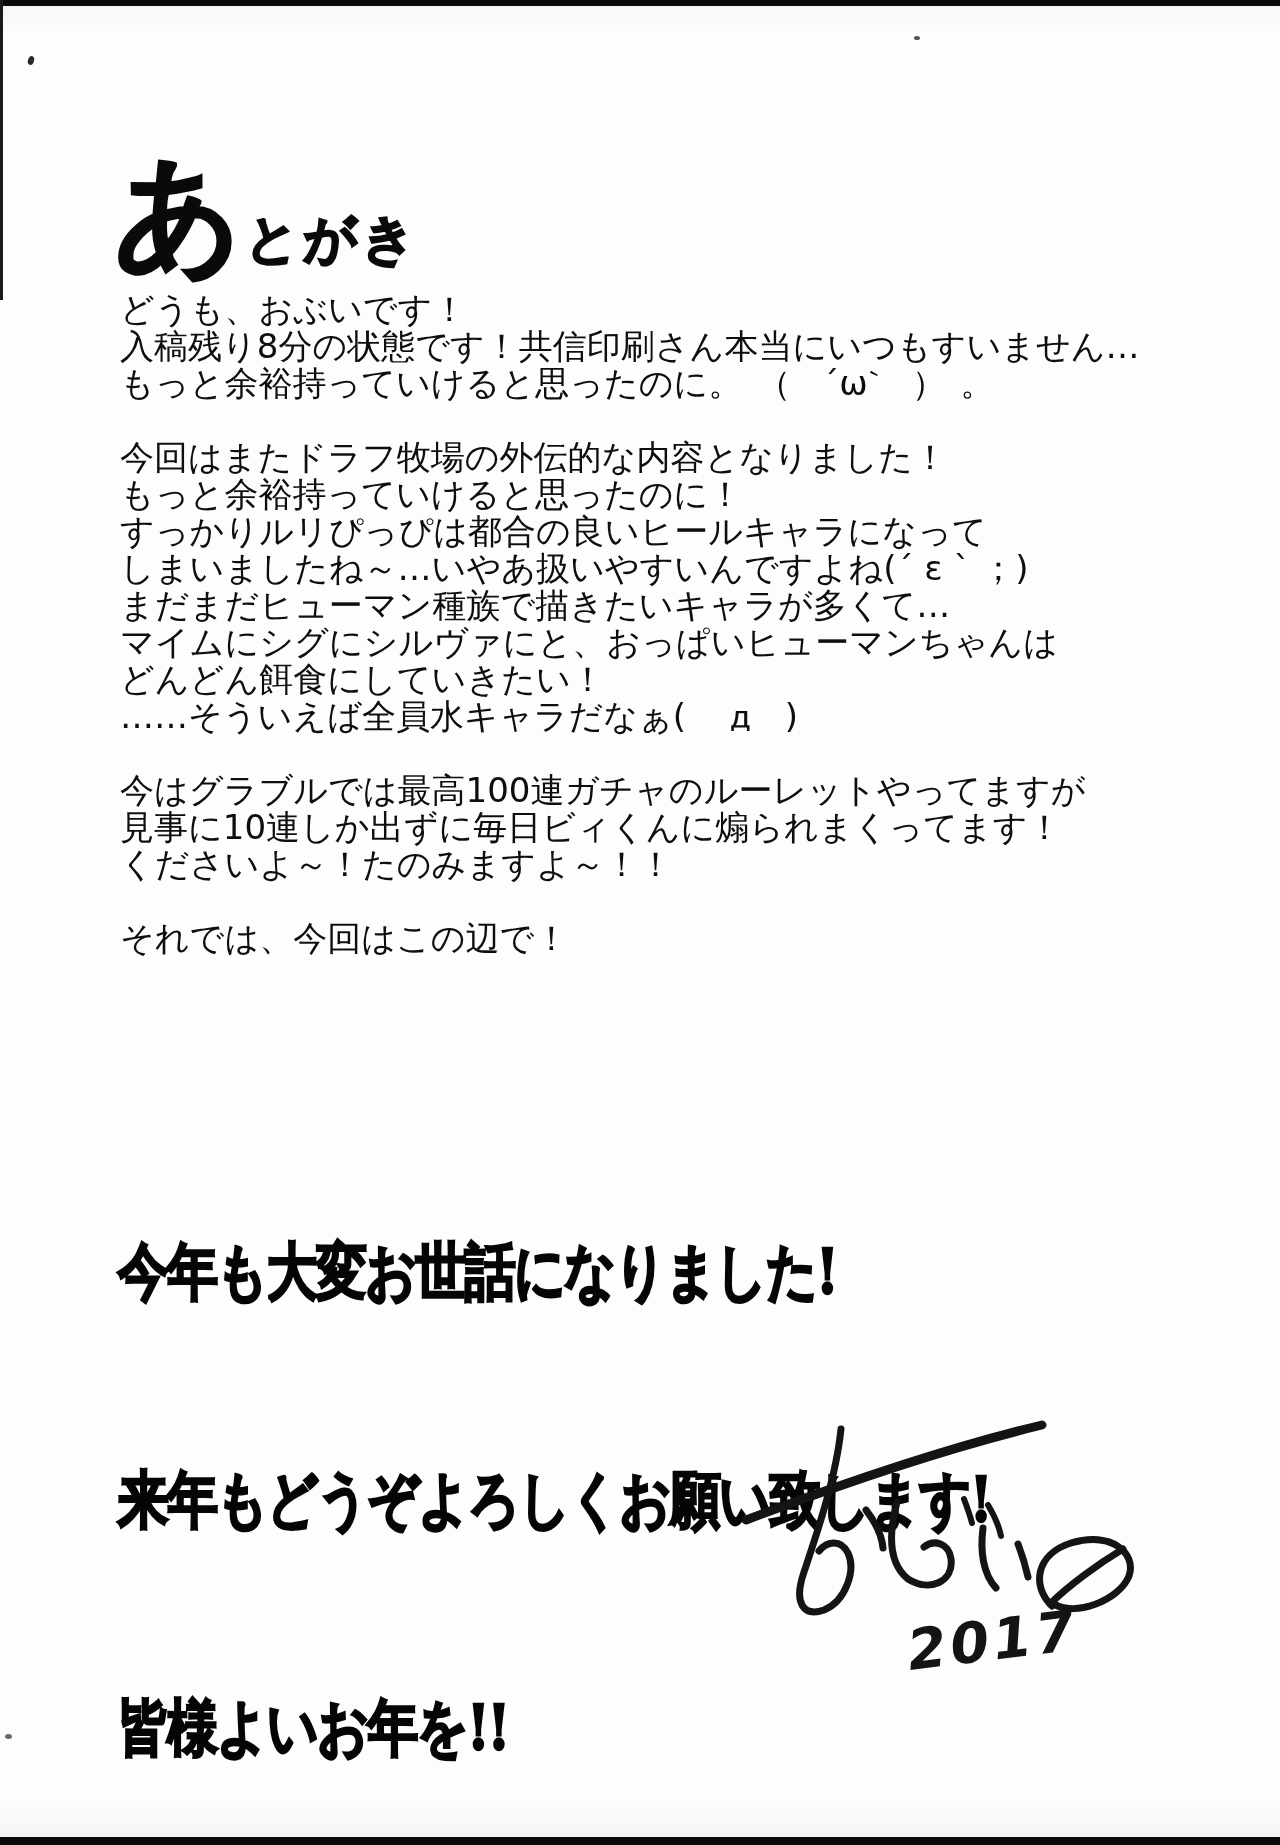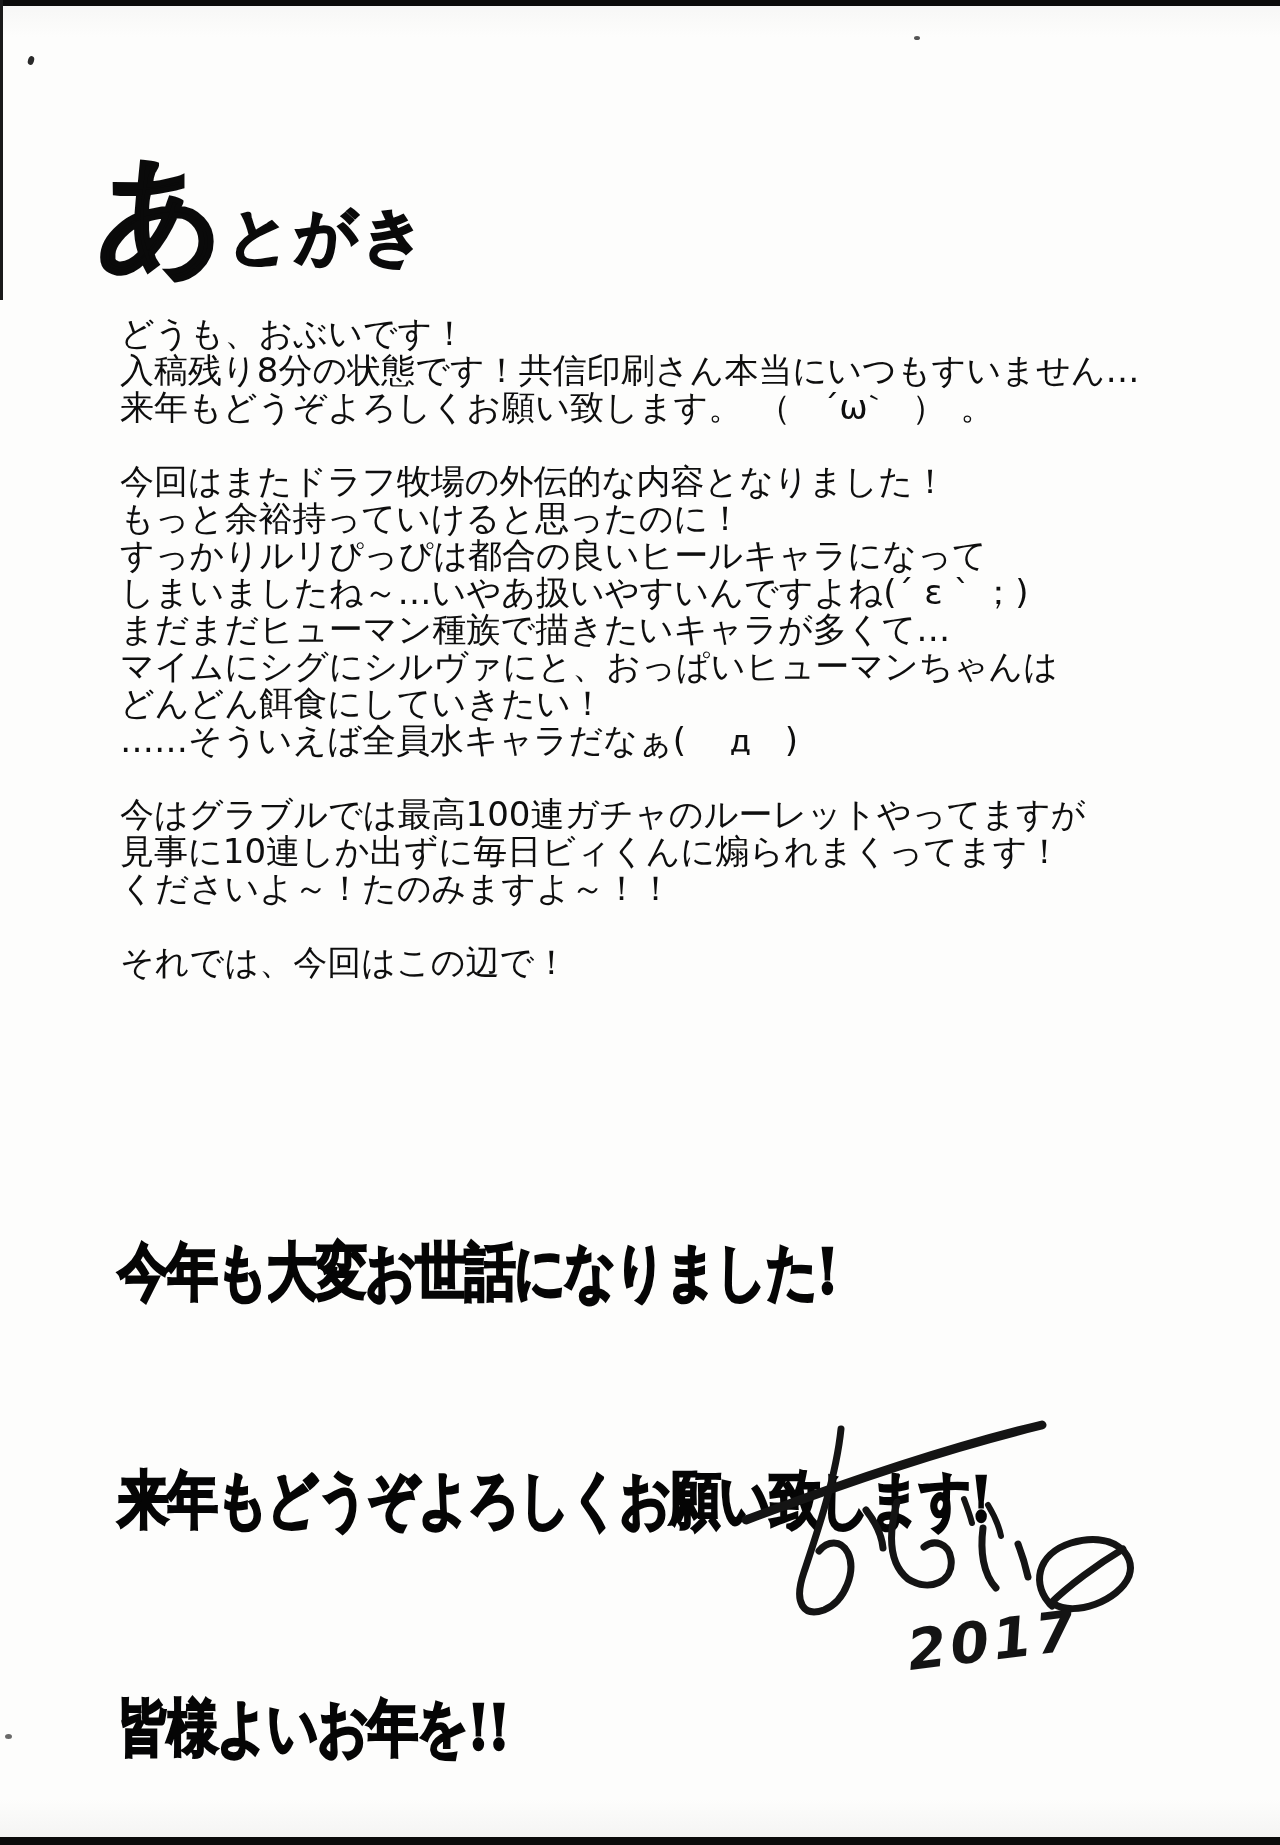--- a/index.html
+++ b/index.html
@@ -21,25 +21,25 @@
   .edge-bottom { position:absolute; left:0; top:1837px; width:1280px; height:8px; background:#0b0b0b; }
   .edge-left   { position:absolute; left:0; top:0; width:3px; height:300px; background:#1a1a1a; }
   .speck { position:absolute; background:#2a2a2a; border-radius:50%; }
   .speck.s1 { left:28px;  top:56px;   width:6px; height:9px; transform:rotate(18deg); }
   .speck.s2 { left:914px; top:36px;   width:6px; height:4px; opacity:.8; }
   .speck.s3 { left:5px;   top:1734px; width:7px; height:5px; opacity:.7; }
 
   
   .title {
     position: absolute;
-    left: 96px;
+    left: 114px;
     top: 116px;
     font-family: "DejaVu Serif", "Liberation Serif", serif;
     font-weight: 900;
-    font-size: 62px;
+    font-size: 53px;
     line-height: 1.55;
     letter-spacing: 4px;
     color: #0a0a0a;
     -webkit-text-stroke: 2px #0a0a0a;
   }
   .title::first-letter {
     font-size: 126px;
     letter-spacing: 2px;
   }
 
@@ -47,21 +47,20 @@
   .body-text {
     position: absolute;
     left: 120px;
     top: 291px;
     width: 1060px;
     font-size: 34px;
     line-height: 37px;
     letter-spacing: 0px;
     color: #0e0e0e;
     font-weight: 500;
-    margin-top: 24px;
   }
   .body-text .para { margin: 0 0 37px 0; }
   .body-text .line { white-space: pre; }
 
   
   .closing {
     position: absolute;
     left: 118px;
     top: 1082px;
     font-family: "DejaVu Serif", "Liberation Serif", serif;
@@ -102,21 +101,21 @@
   <div class="speck s1"></div>
   <div class="speck s2"></div>
   <div class="speck s3"></div>
 
   <div class="title">あとがき</div>
 
   <div class="body-text">
     <div class="para">
       <div class="line">どうも、おぶいです！</div>
       <div class="line">入稿残り8分の状態です！共信印刷さん本当にいつもすいません…</div>
-      <div class="line">来年もどうぞよろしくお願い致します。゚(゚´ω`゚)゚。</div>
+      <div class="line">もっと余裕持っていけると思ったのに。゚(゚´ω`゚)゚。</div>
     </div>
     <div class="para">
       <div class="line">今回はまたドラフ牧場の外伝的な内容となりました！</div>
       <div class="line">もっと余裕持っていけると思ったのに！</div>
       <div class="line">すっかりルリぴっぴは都合の良いヒールキャラになって</div>
       <div class="line">しまいましたね～…いやあ扱いやすいんですよね(´ ε ` ；)</div>
       <div class="line">まだまだヒューマン種族で描きたいキャラが多くて…</div>
       <div class="line">マイムにシグにシルヴァにと、おっぱいヒューマンちゃんは</div>
       <div class="line">どんどん餌食にしていきたい！</div>
       <div class="line">……そういえば全員水キャラだなぁ( ゚д゚)</div>

